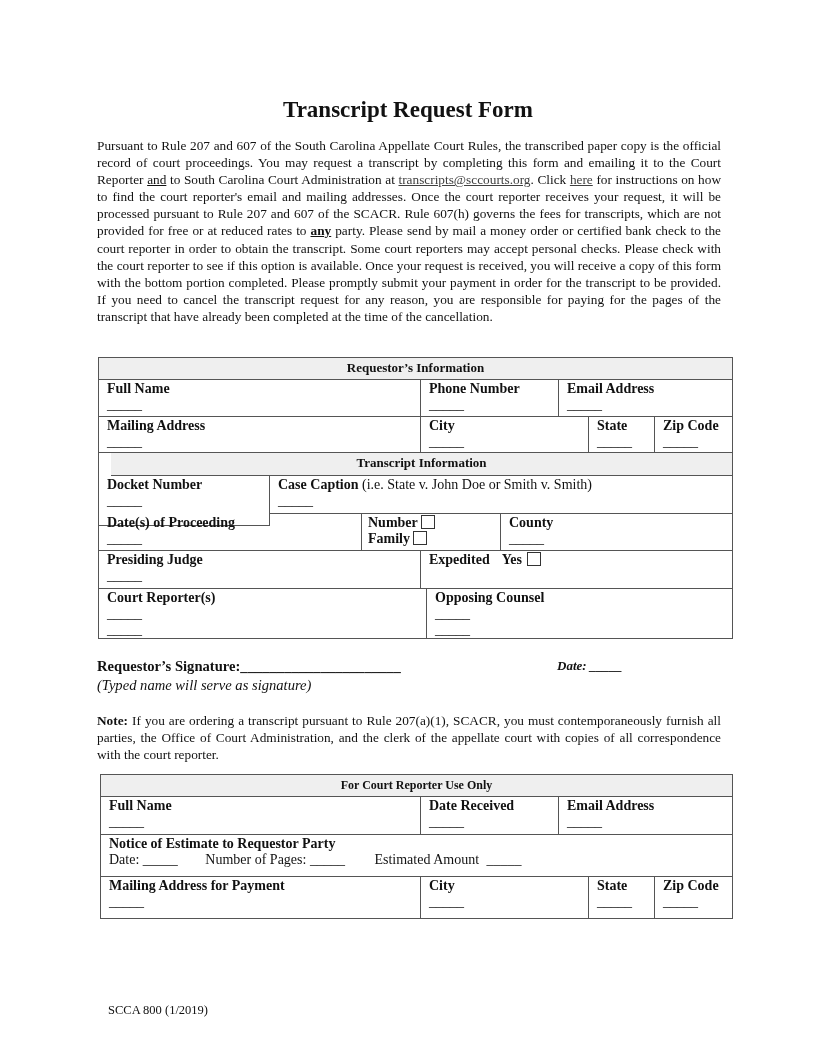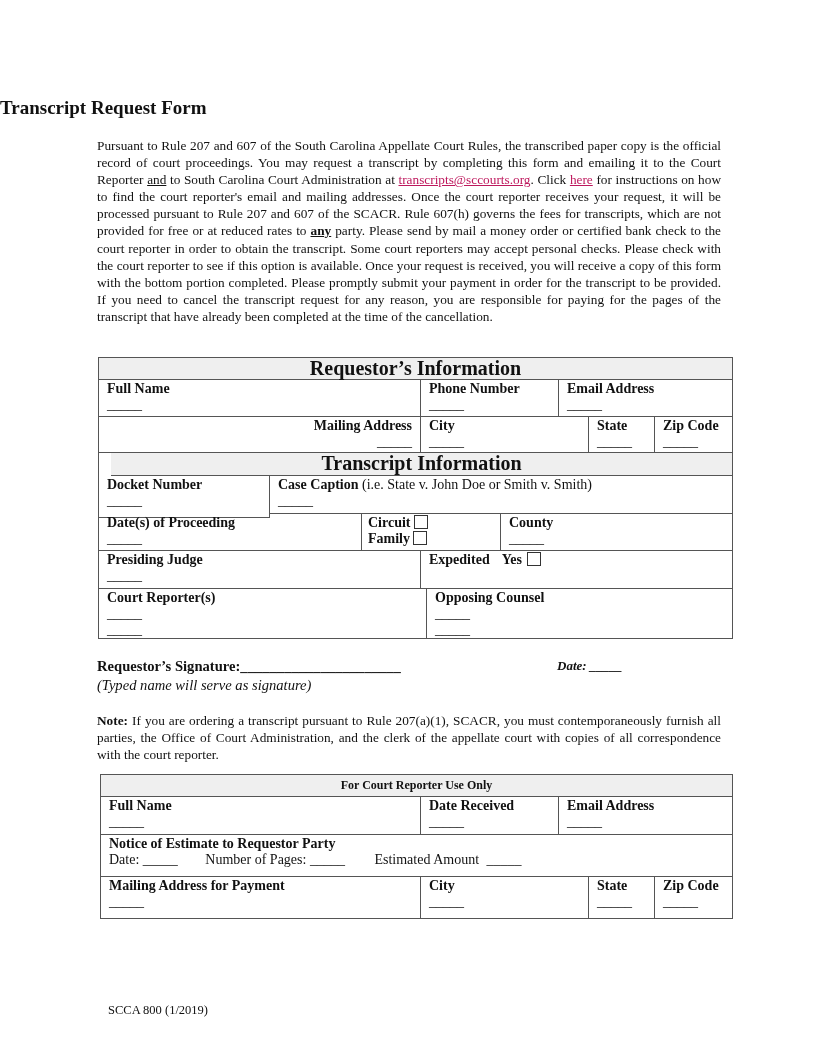--- a/index.html
+++ b/index.html
@@ -1,26 +1,26 @@
 <!DOCTYPE html>
 <html><head>
 <meta charset="utf-8">
 <style>
   html, body { margin:0; padding:0; background:#ffffff; }
   body { width:816px; height:1056px; position:relative; font-family:"Liberation Serif", serif; color:#111; overflow:hidden; }
-  .title { position:absolute; left:0; width:816px; top:97px; font-size:19px; font-weight:bold; }
+  .title { position:absolute; left:0; width:816px; top:97px; text-align:center; font-size:23px; font-weight:bold; }
   .intro { position:absolute; left:97px; width:624px; top:137px; font-size:13.3px; line-height:17.1px; text-align:justify; }
-  .intro a { color:#be185d; text-decoration:underline; }
+  .intro a { color:#404040; text-decoration:underline; }
   .u { text-decoration:underline; }
   .bu { font-weight:bold; text-decoration:underline; }
 
   .tbl { position:absolute; border:1px solid #555; box-sizing:border-box; }
   .cell { position:absolute; box-sizing:border-box; border-right:1px solid #555; border-bottom:1px solid #555; padding:1px 8px; font-size:14px; line-height:16px; }
   .cell.nr { border-right:none; }
-  .hdr { position:absolute; left:0; right:0; background:#efefef; border-bottom:1px solid #555; text-align:center; font-weight:bold; font-size:20px; line-height:20px; box-sizing:border-box; }
+  .hdr { position:absolute; left:0; right:0; background:#efefef; border-bottom:1px solid #555; text-align:center; font-weight:bold; font-size:13px; line-height:20px; box-sizing:border-box; }
   .lbl { font-weight:bold; display:block; }
   .blank { display:block; }
   .cb { display:inline-block; width:12px; height:12px; border:1px solid #333; vertical-align:-2px; margin-left:3px; background:#fff; }
 
   .sig { position:absolute; left:97px; top:658px; font-size:14.6px; font-weight:bold; }
   .sigdate { position:absolute; left:557px; top:658px; font-size:13px; font-weight:bold;font-style:italic; }
   .sighint { position:absolute; left:97px; top:677px; font-size:14.6px; font-style:italic; }
   .note { position:absolute; left:97px; width:624px; top:712px; font-size:13.3px; line-height:17px; text-align:justify; }
   .footer { position:absolute; left:97px; top:1003px; font-size:12.5px;margin-left:11px; }
 </style>
@@ -40,54 +40,54 @@
   </div>
   <div class="cell" style="left:322px; top:22px; width:138px; height:37px;">
     <span class="lbl">Phone Number</span>
     <span class="blank">_____</span>
   </div>
   <div class="cell nr" style="left:460px; top:22px; width:173px; height:37px;">
     <span class="lbl">Email Address</span>
     <span class="blank">_____</span>
   </div>
 
-  <div class="cell" style="left:0; top:59px; width:322px; height:36px;text-align:right;">
+  <div class="cell" style="left:0; top:59px; width:322px; height:36px;">
     <span class="lbl">Mailing Address</span>
     <span class="blank">_____</span>
   </div>
   <div class="cell" style="left:322px; top:59px; width:168px; height:36px;">
     <span class="lbl">City</span>
     <span class="blank">_____</span>
   </div>
   <div class="cell" style="left:490px; top:59px; width:66px; height:36px;">
     <span class="lbl">State</span>
     <span class="blank">_____</span>
   </div>
   <div class="cell nr" style="left:556px; top:59px; width:77px; height:36px;">
     <span class="lbl">Zip Code</span>
     <span class="blank">_____</span>
   </div>
 
   <div class="hdr" style="top:95px; height:23px;margin-left:12px;">Transcript Information</div>
 
-  <div class="cell" style="left:0; top:118px; width:171px; height:42px;">
+  <div class="cell" style="left:0; top:118px; width:171px; height:50px;">
     <span class="lbl">Docket Number</span>
     <span class="blank">_____</span>
   </div>
   <div class="cell nr" style="left:171px; top:118px; width:462px; height:38px;">
     <span style="display:block;"><b>Case Caption</b><span> (i.e. State v. John Doe or Smith v. Smith)</span></span>
     <span class="blank">_____</span>
   </div>
 
   <div class="cell" style="left:0; top:156px; width:263px; height:37px;">
     <span class="lbl">Date(s) of Proceeding</span>
     <span class="blank">_____</span>
   </div>
   <div class="cell" style="left:263px; top:156px; width:139px; height:37px; padding-left:6px;">
-    <span class="lbl"><span>Circuit</span><span class="cb"></span></span>
+    <span class="lbl"><span>Number</span><span class="cb"></span></span>
     <span class="lbl"><span>Family</span><span class="cb"></span></span>
   </div>
   <div class="cell nr" style="left:402px; top:156px; width:231px; height:37px;">
     <span class="lbl">County</span>
     <span class="blank">_____</span>
   </div>
 
   <div class="cell" style="left:0; top:193px; width:322px; height:38px;">
     <span class="lbl">Presiding Judge</span>
     <span class="blank">_____</span>

